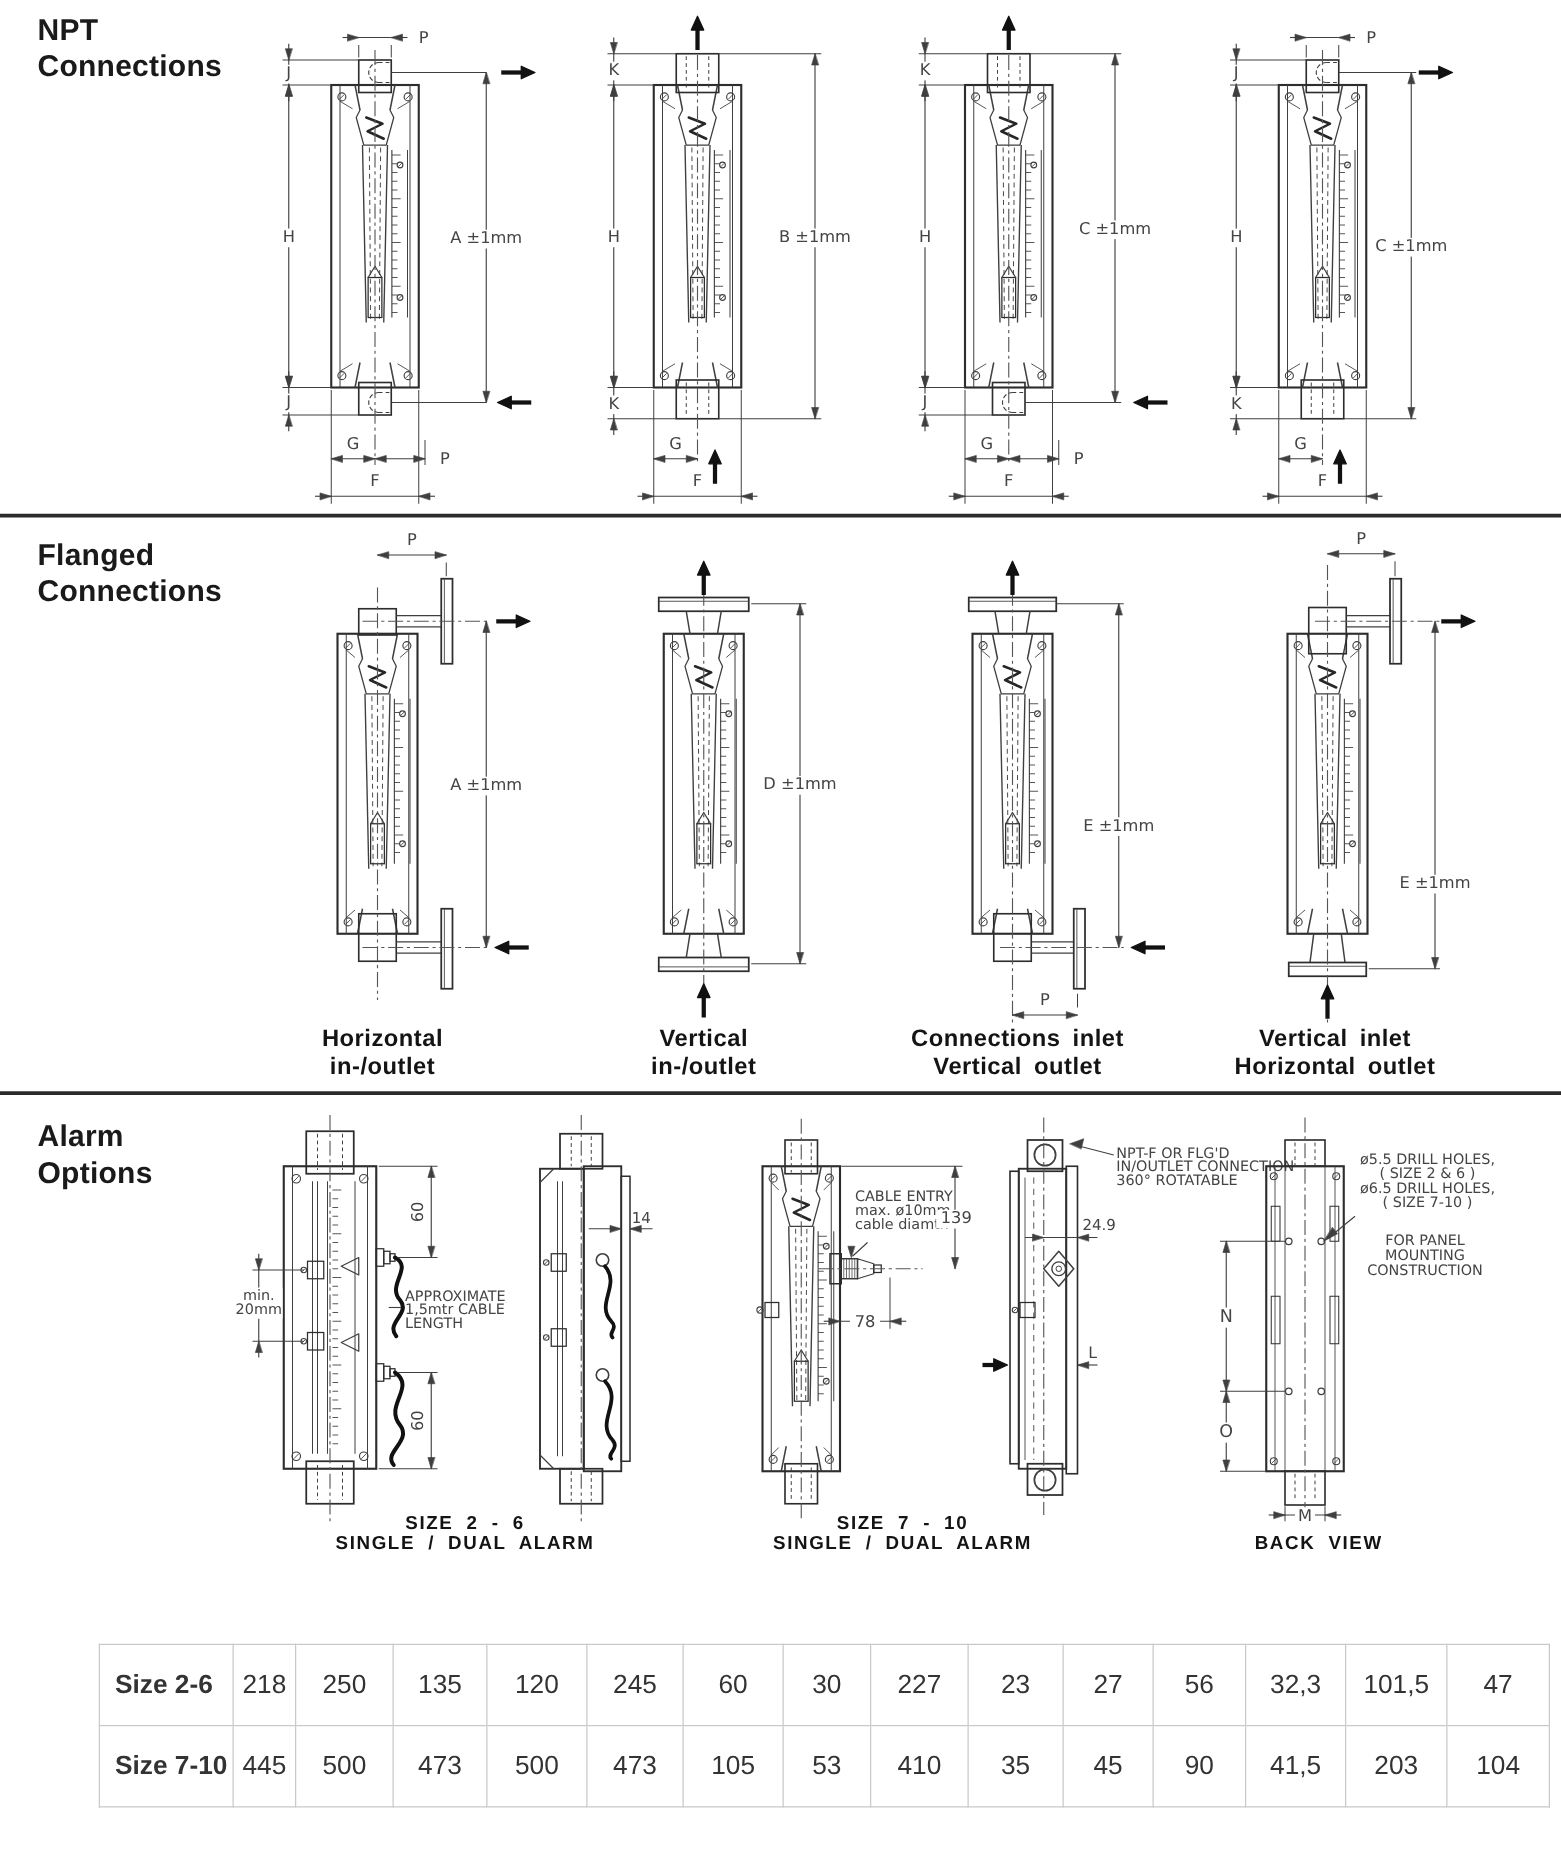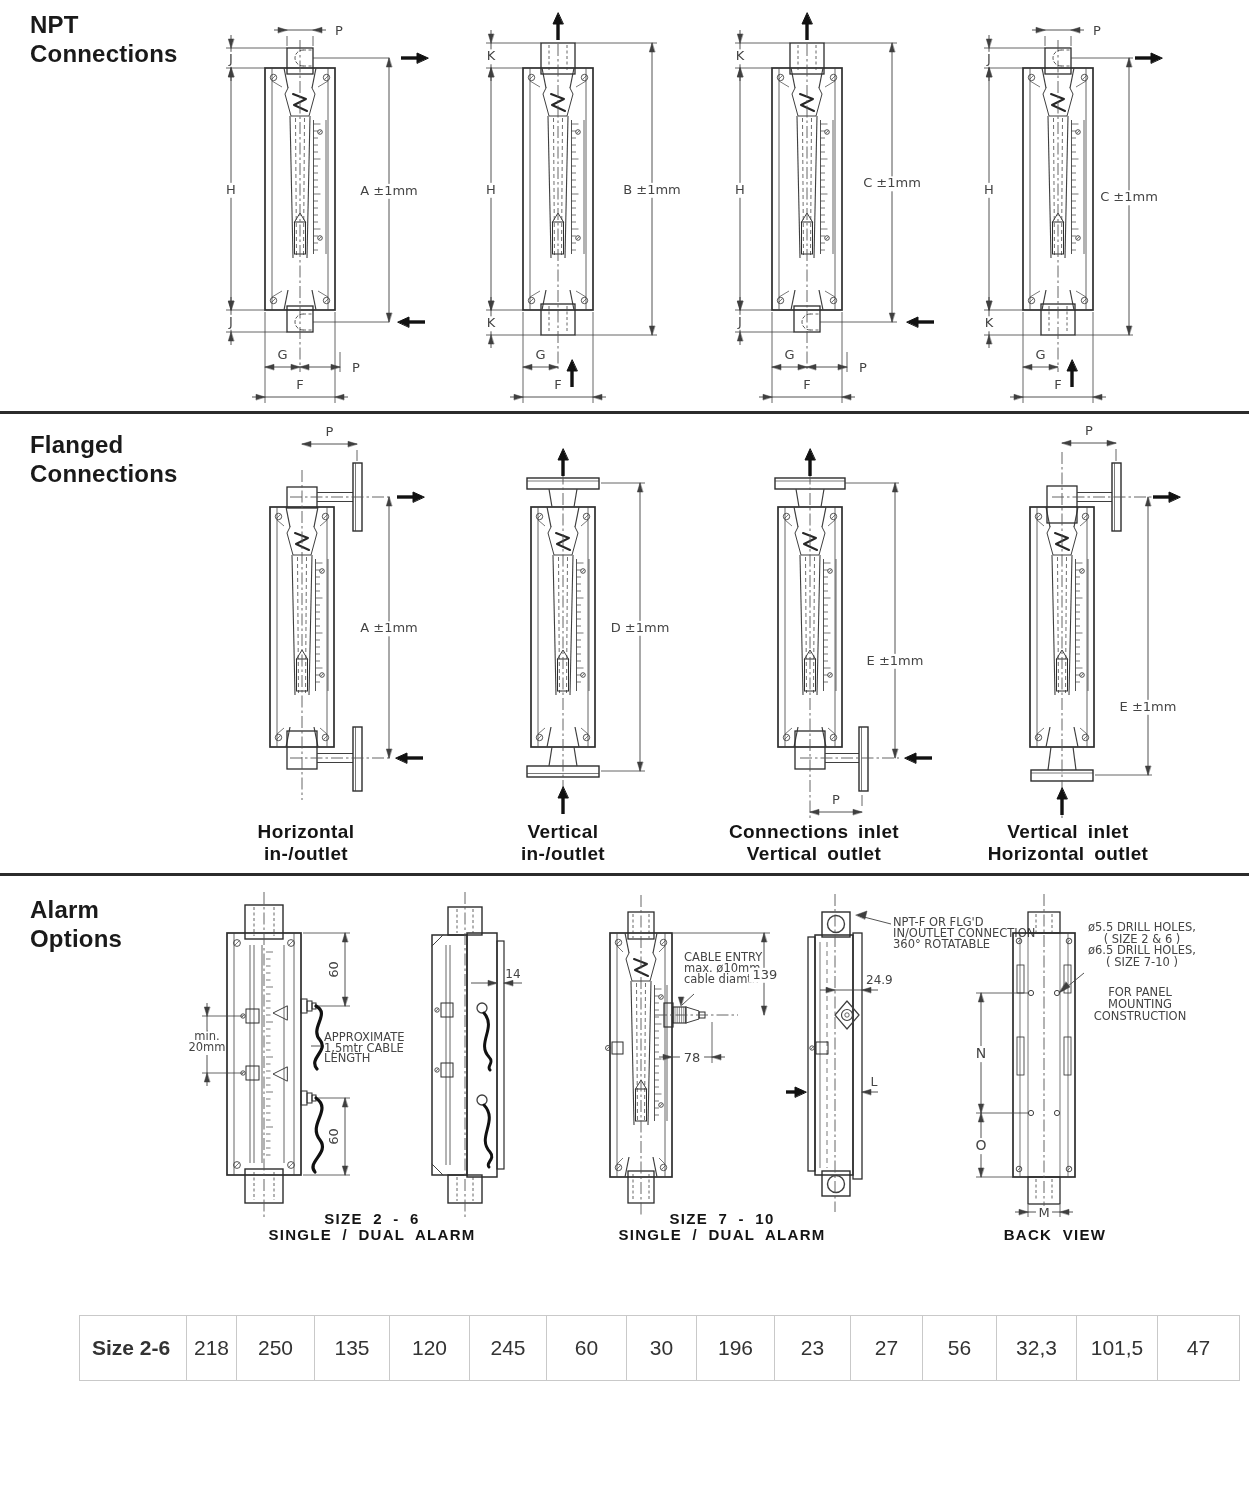--- a/index.html
+++ b/index.html
@@ -1147,23 +1147,40 @@
     <tbody>
         <tr>
           <td class="rowlabel">Size 2-6</td>
           <td>218</td>
           <td>250</td>
           <td>135</td>
           <td>120</td>
           <td>245</td>
           <td>60</td>
           <td>30</td>
-          <td>196</td>
+          <td>227</td>
           <td>23</td>
           <td>27</td>
           <td>56</td>
           <td>32,3</td>
           <td>101,5</td>
           <td>47</td>
         </tr>
+        <tr>
+          <td class="rowlabel">Size 7-10</td>
+          <td>445</td>
+          <td>500</td>
+          <td>473</td>
+          <td>500</td>
+          <td>473</td>
+          <td>105</td>
+          <td>53</td>
+          <td>410</td>
+          <td>35</td>
+          <td>45</td>
+          <td>90</td>
+          <td>41,5</td>
+          <td>203</td>
+          <td>104</td>
+        </tr>
       </tbody>
   </table>
 </div>
 
 </body></html>

